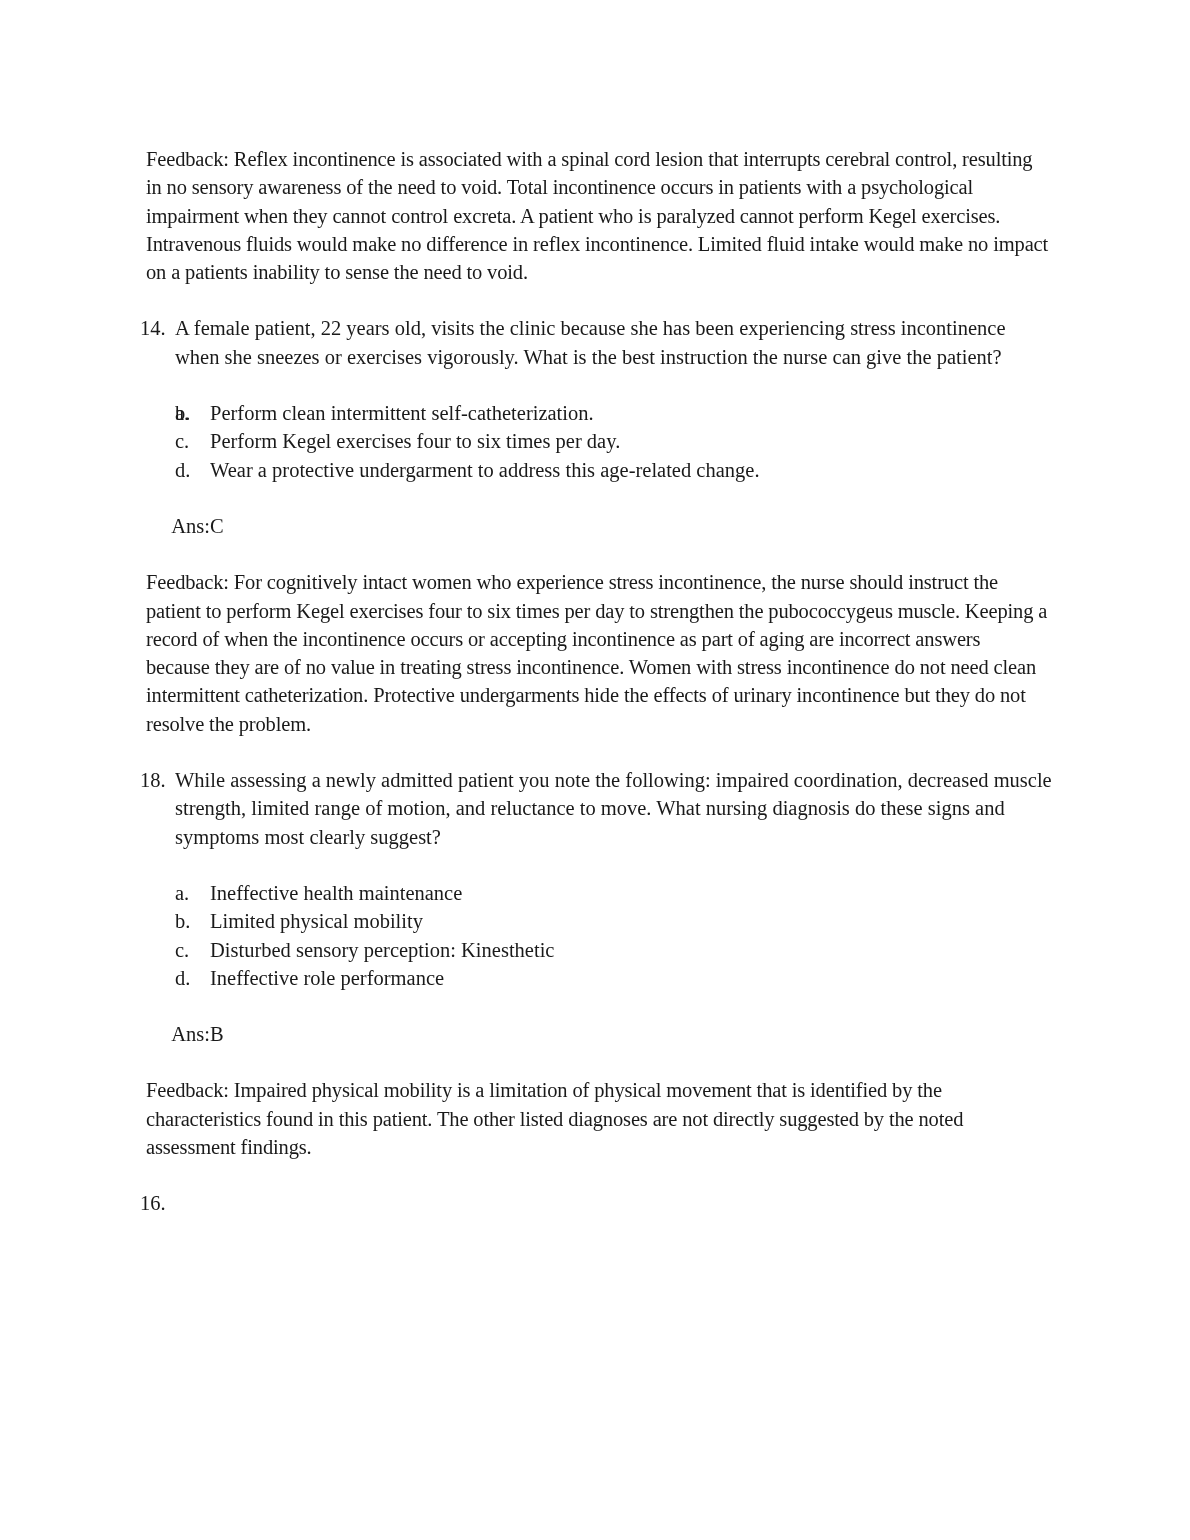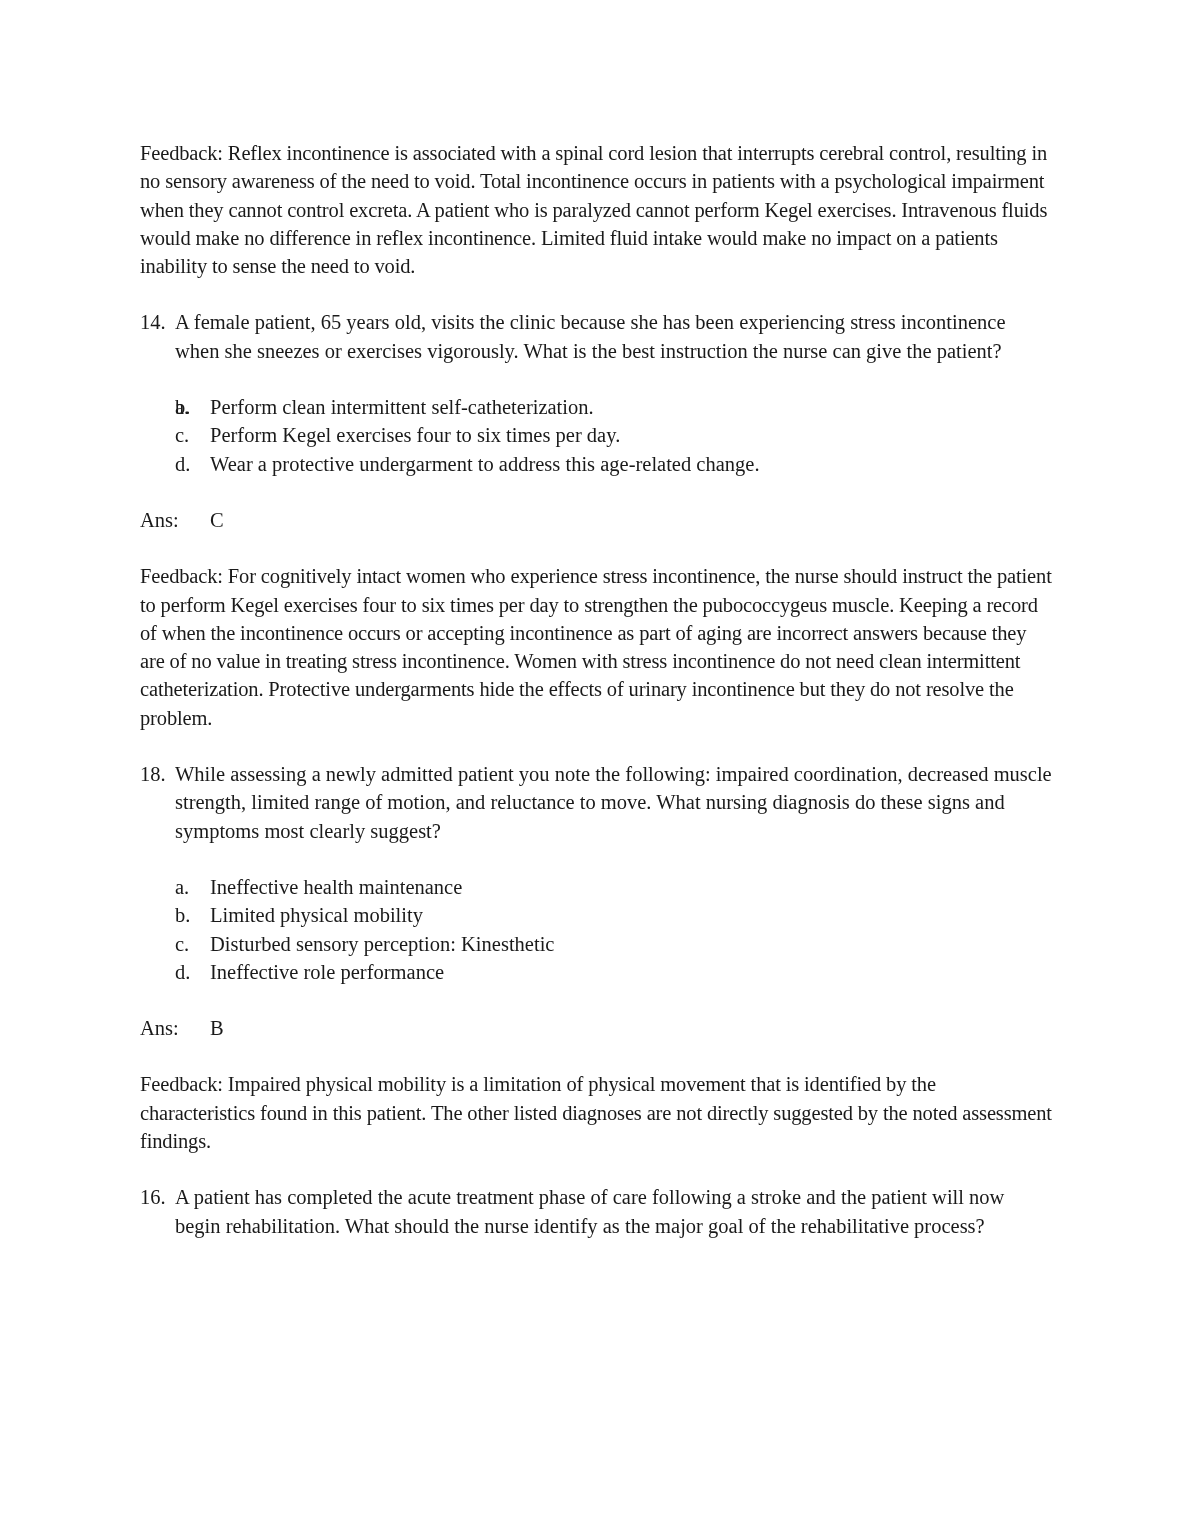--- a/index.html
+++ b/index.html
@@ -17,21 +17,21 @@
       font-size: 20.5px;
       line-height: 28.3px;
     }
     .page {
       position: absolute;
       left: 140px;
       top: 139px;
       width: 915px;
     }
     .para {
-      margin: 0;
+      margin: 6px;
       letter-spacing: -0.15px;
     }
     .feedback {
       margin-bottom: 28px;
     }
     .question {
       position: relative;
       padding-left: 35px;
       margin-bottom: 28px;
     }
@@ -55,32 +55,33 @@
       left: 0;
       top: 0;
     }
     .answer {
       margin-bottom: 28px;
       display: flex;
     }
     .answer .ans-label {
       width: 70px;
       display: inline-block;
+      text-align: right;
     }
   </style>
 </head>
 <body>
 
 <div class="page">
 
   <p class="para feedback">Feedback: Reflex incontinence is associated with a spinal cord lesion that interrupts cerebral control, resulting in no sensory awareness of the need to void. Total incontinence occurs in patients with a psychological impairment when they cannot control excreta. A patient who is paralyzed cannot perform Kegel exercises. Intravenous fluids would make no difference in reflex incontinence. Limited fluid intake would make no impact on a patients inability to sense the need to void.</p>
 
   <div class="question">
     <span class="qnum">14.</span>
-    <span>A female patient, 65 years old, visits the clinic because she has been experiencing stress incontinence when she sneezes or exercises vigorously. What is the best instruction the nurse can give the patient?</span>
+    <span>A female patient, 22 years old, visits the clinic because she has been experiencing stress incontinence when she sneezes or exercises vigorously. What is the best instruction the nurse can give the patient?</span>
   </div>
   <ul class="options">
     <li>
       <span class="opt-letter">a.</span>
     </li>
     <li>
       <span class="opt-letter">b.</span>
       <span>Perform clean intermittent self-catheterization.</span>
     </li>
     <li>
@@ -121,16 +122,15 @@
     </li>
   </ul>
   <div class="answer">
     <span class="ans-label">Ans:</span>
     <span>B</span>
   </div>
   <p class="para feedback">Feedback: Impaired physical mobility is a limitation of physical movement that is identified by the characteristics found in this patient. The other listed diagnoses are not directly suggested by the noted assessment findings.</p>
 
   <div class="question">
     <span class="qnum">16.</span>
-    <span>A patient has completed the acute treatment phase of care following a stroke and the patient will now begin rehabilitation. What should the nurse identify as the major goal of the rehabilitative process?</span>
   </div>
 
 </div>
 
 </body></html>

